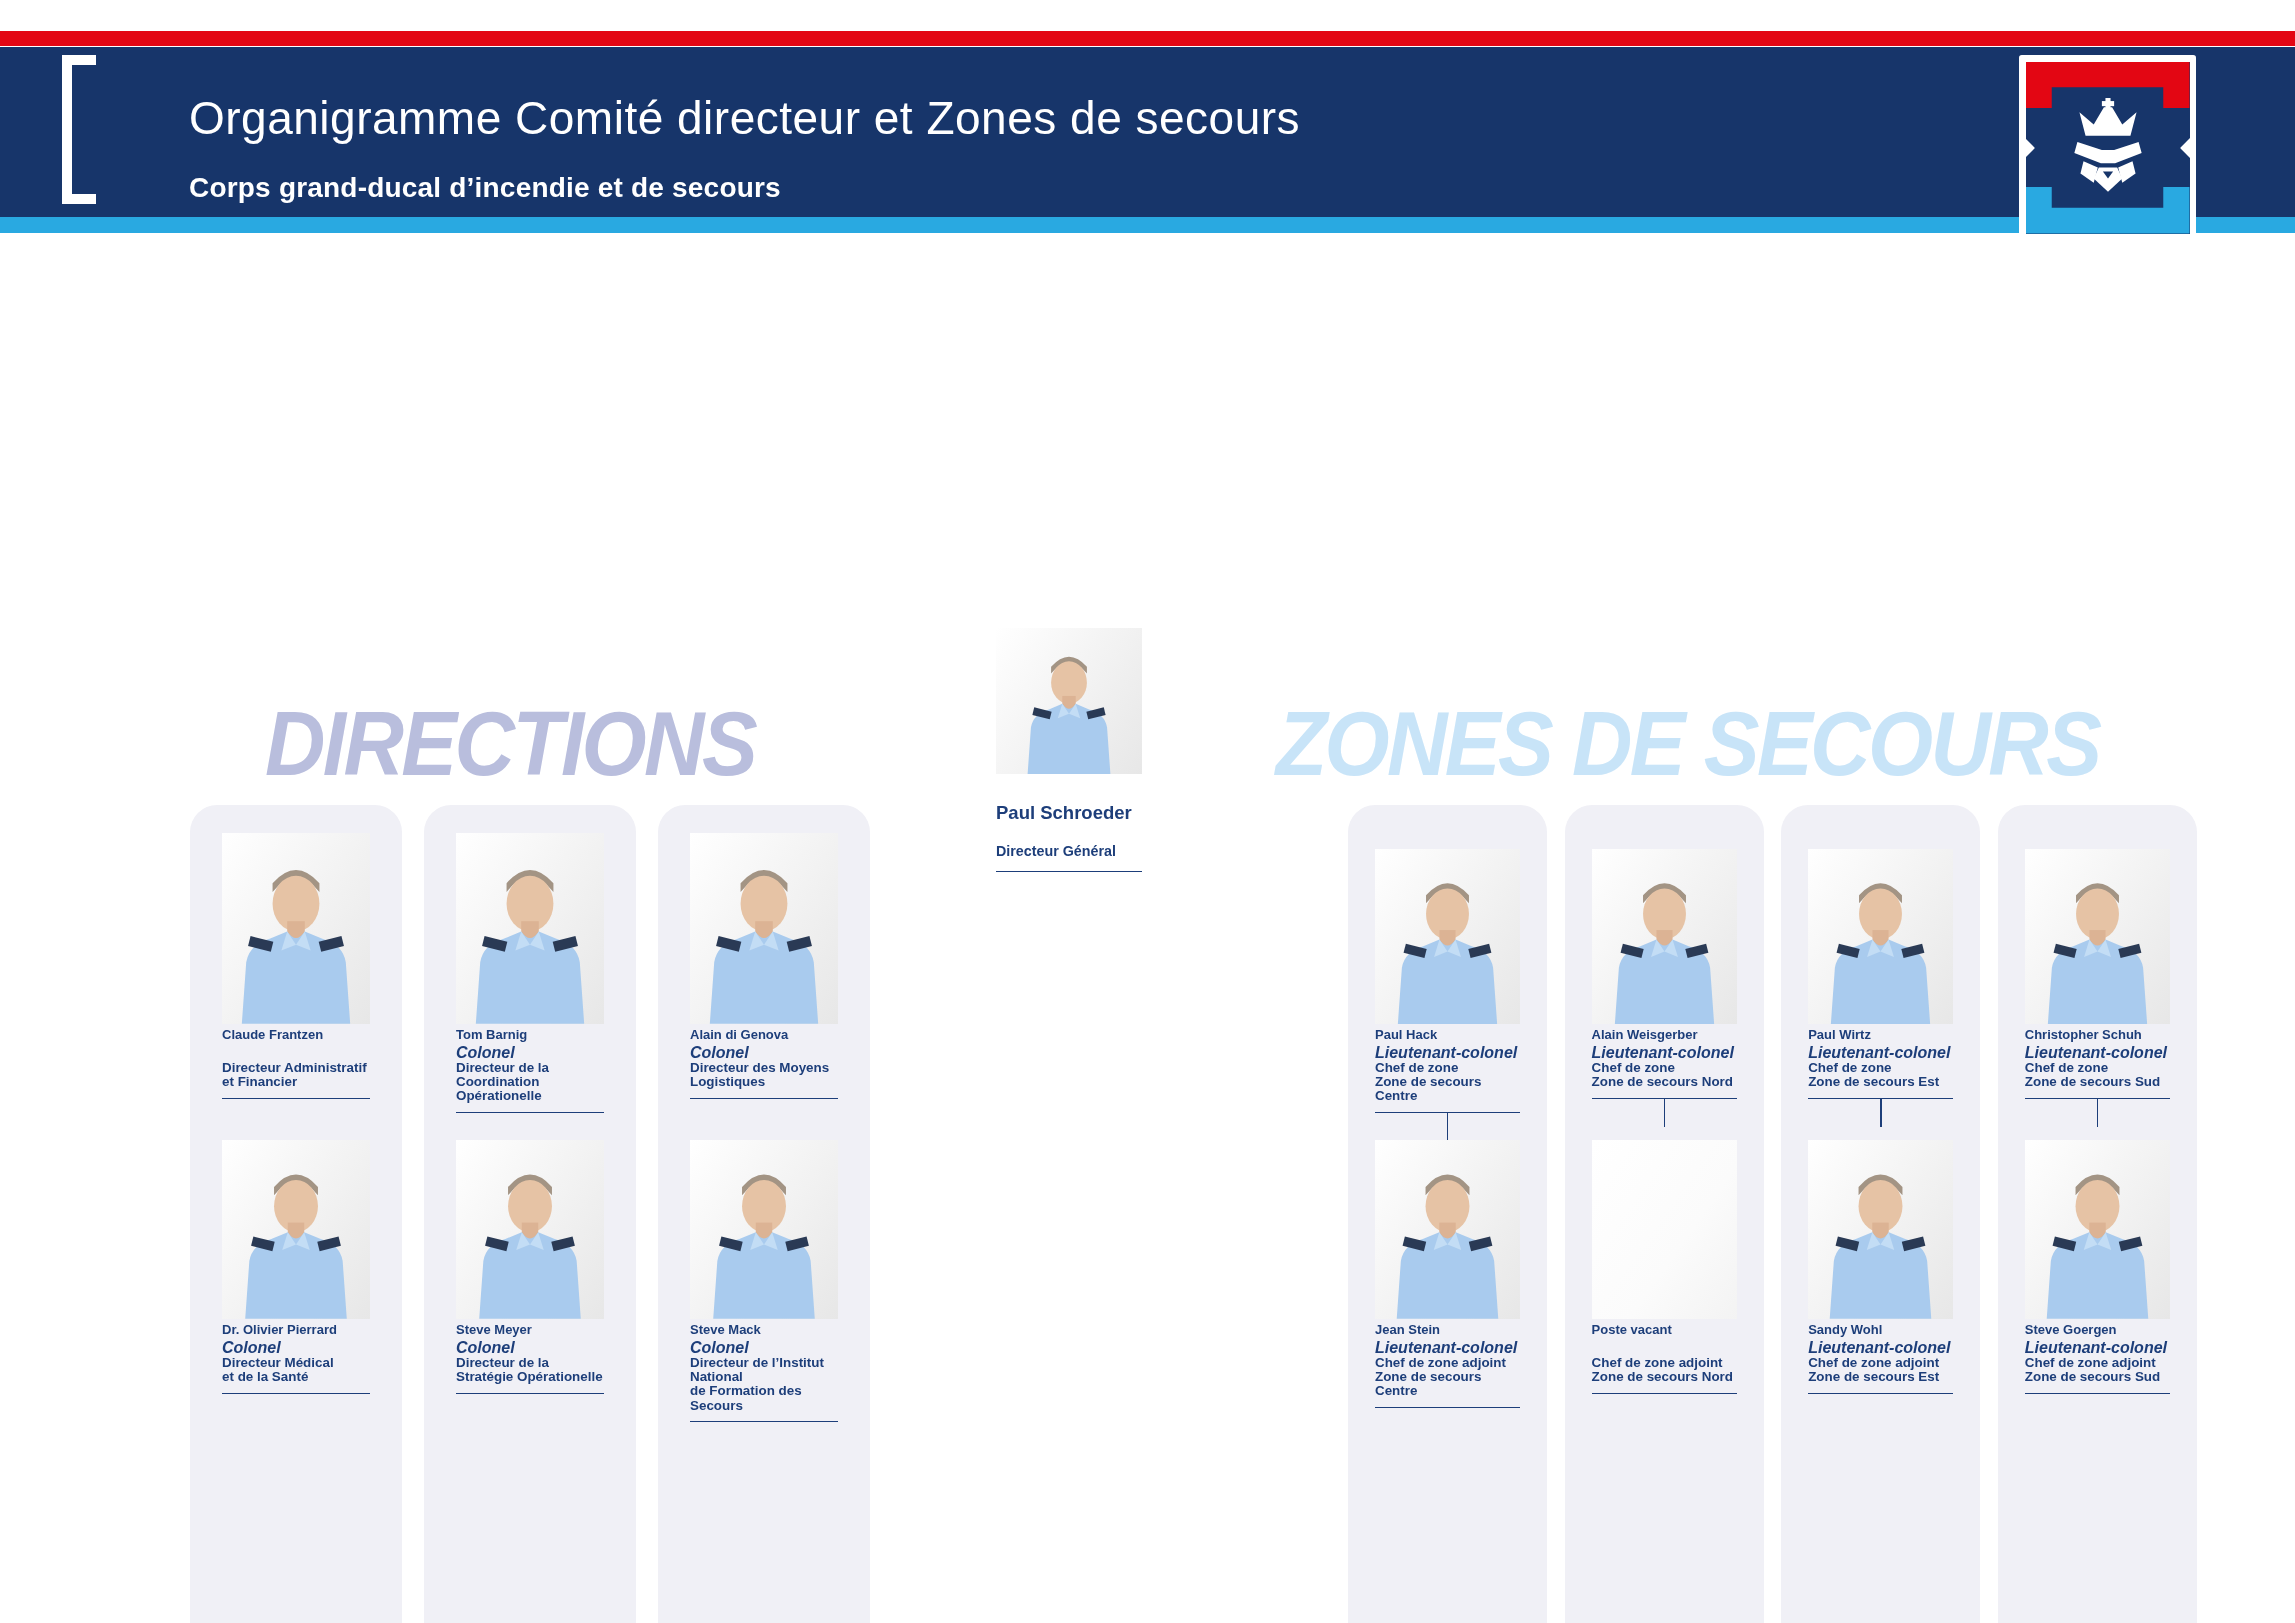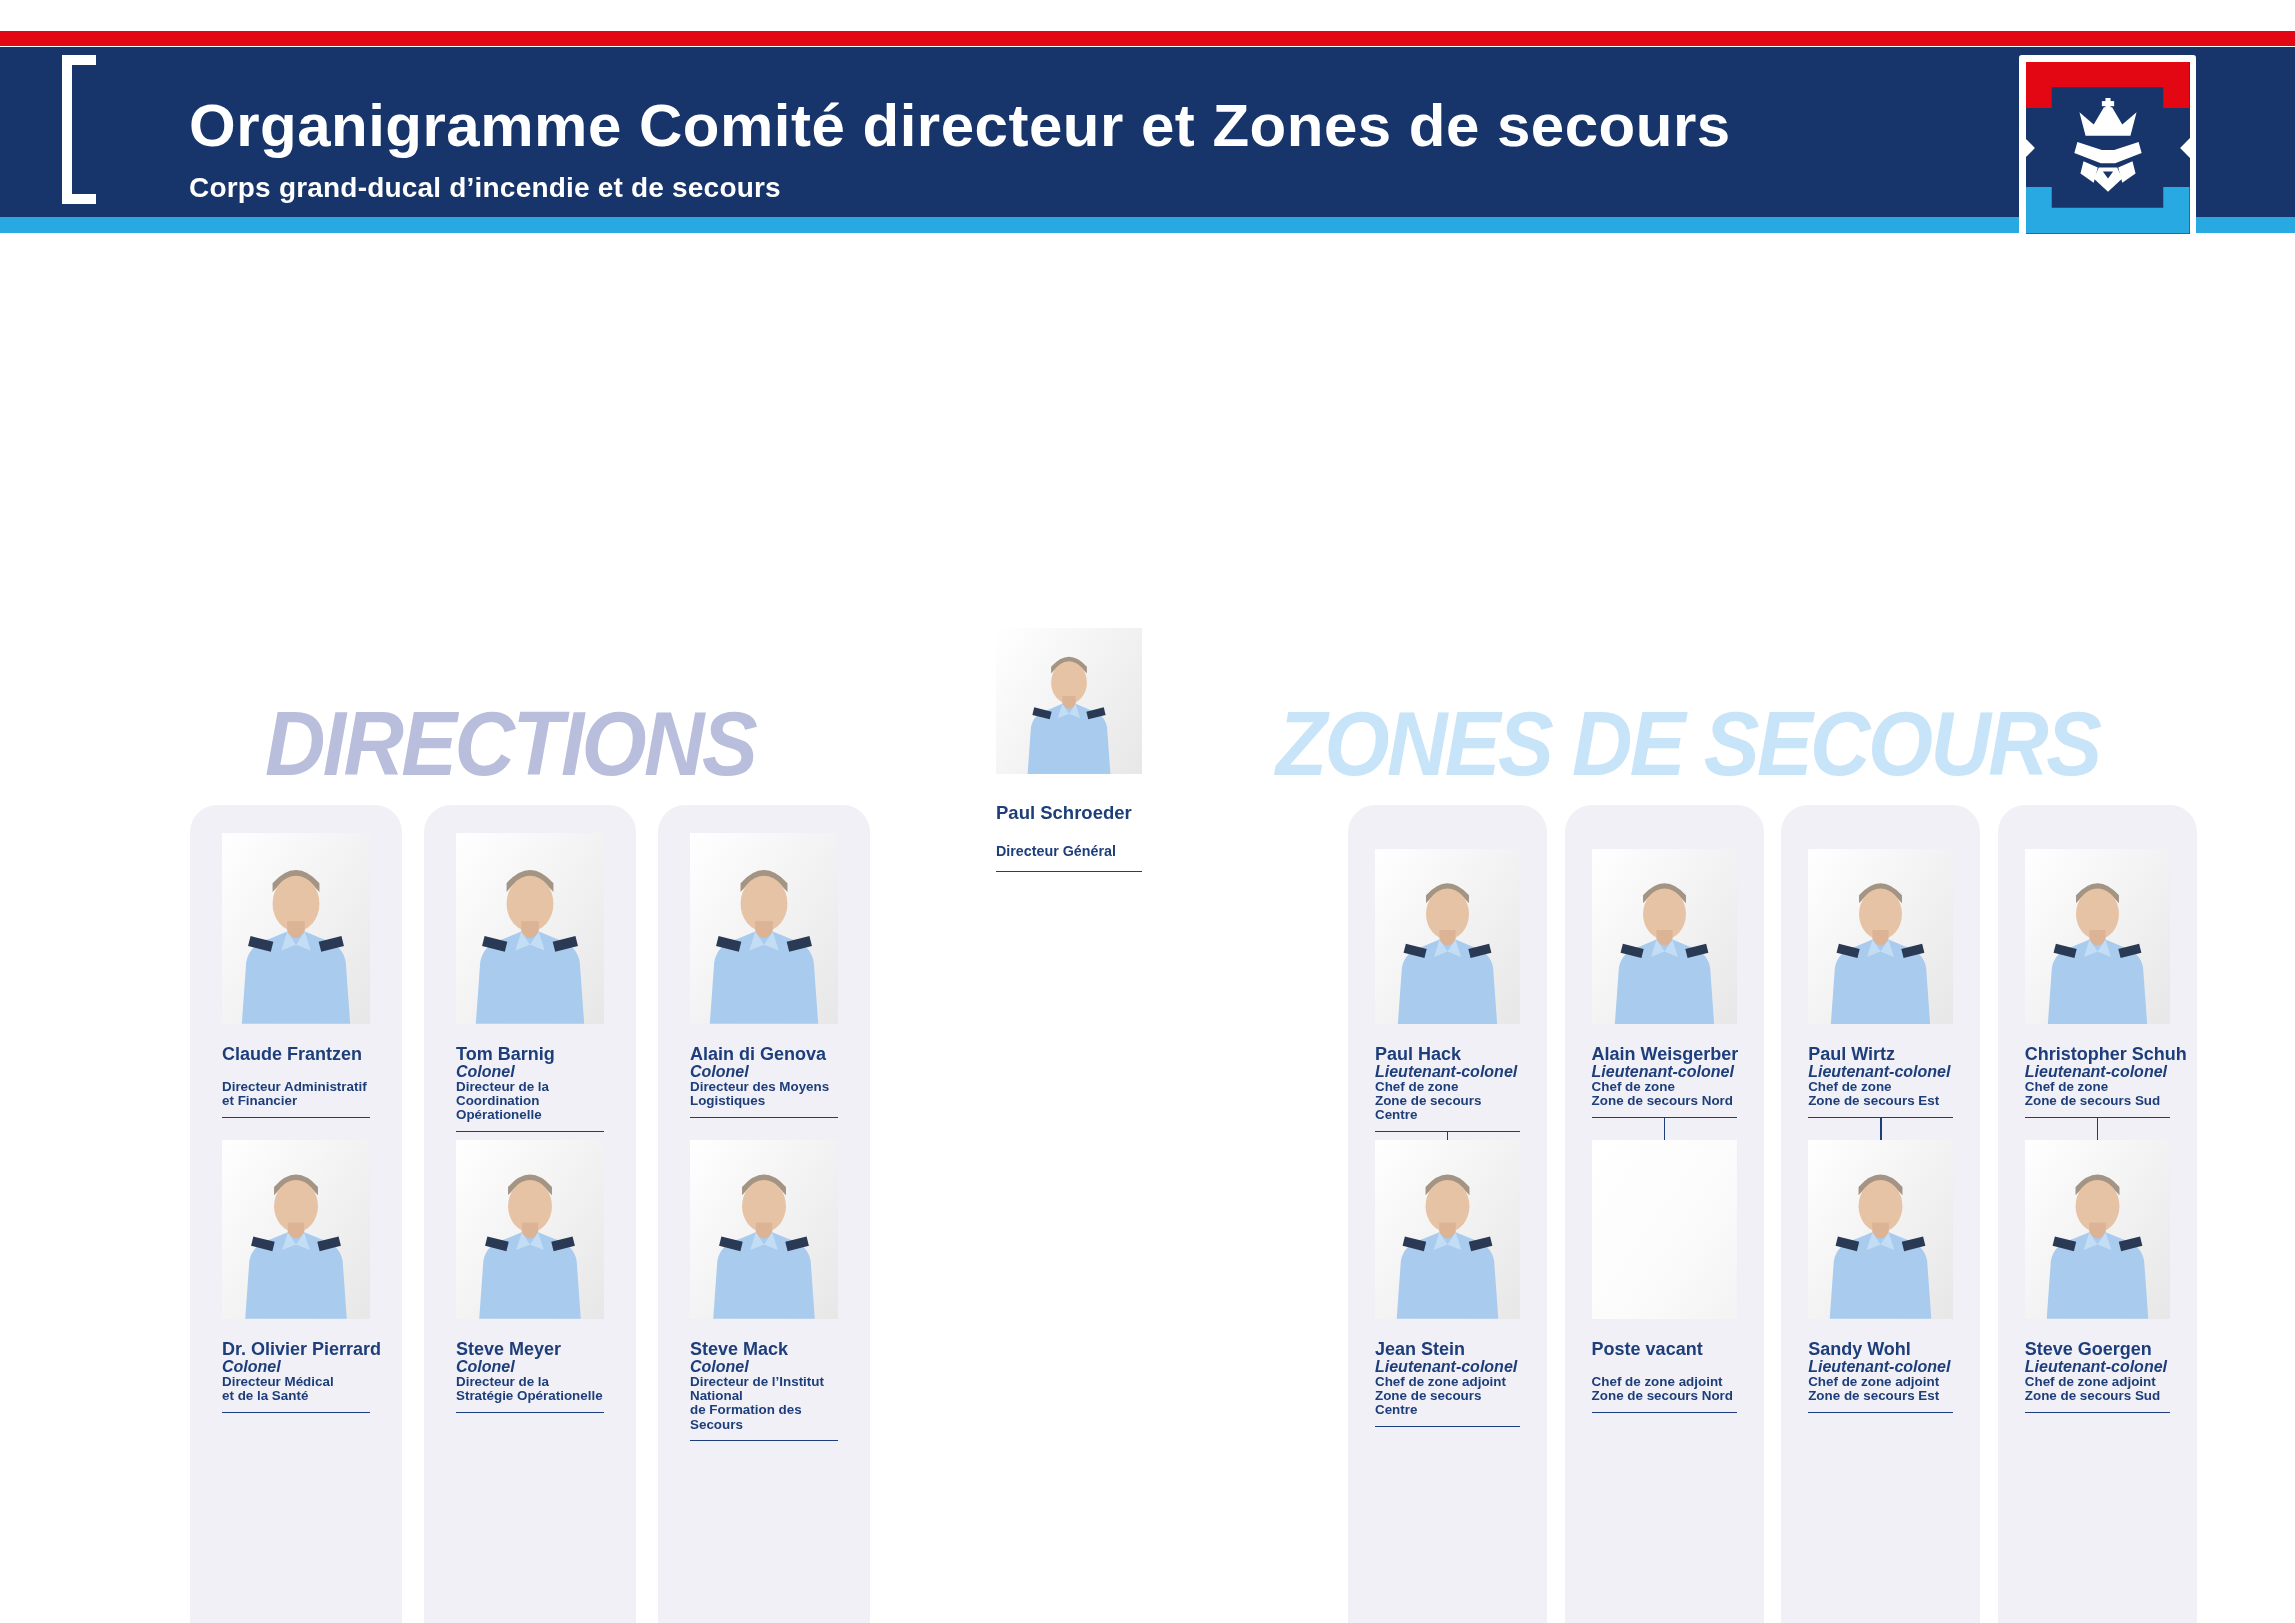--- a/index.html
+++ b/index.html
@@ -13,21 +13,21 @@
   .bar-red{position:absolute;left:0;top:31px;width:100%;height:15.3px;background:var(--red);}
   .bar-navy{position:absolute;left:0;top:47px;width:100%;height:171px;background:var(--navy);}
   .bar-cyan{position:absolute;left:0;top:217px;width:100%;height:15.7px;background:var(--cyan);}
   .bracket{
     position:absolute;left:62px;top:55px;width:34px;height:149px;
     border-left:10.2px solid #fff;border-top:10.2px solid #fff;border-bottom:10.2px solid #fff;
     box-sizing:border-box;
   }
   .hdr-title{
     position:absolute;left:189px;top:91px;
-    color:#fff;font-size:60px;font-weight:bold;letter-spacing:0.5px;white-space:nowrap;
+    color:#fff;font-size:46px;font-weight:normal;letter-spacing:0.5px;white-space:nowrap;
   }
   .hdr-subtitle{
     position:absolute;left:189px;top:172px;
     color:#fff;font-size:28px;font-weight:bold;letter-spacing:0.2px;white-space:nowrap;
   }
   
   .logo{
     position:absolute;left:2019px;top:55px;width:177px;height:185px;
     background:#fff;border-radius:2.8px;
   }
@@ -74,21 +74,21 @@
     border-radius:27px 27px 0 0;
   }
   .cards.directions .card{width:212px;--pad:32px;--ph1:191px;}
   .cards.zones .card{width:199px;--pad:27px;--ph1:175px;}
   .person{position:absolute;left:var(--pad);right:var(--pad);}
   .person.p1{top:28px;}
   .cards.zones .person.p1{top:44px;}
   .person.p2{top:335px;}
   .person .photo{width:100%;height:179px;}
   .person.p1 .photo{height:var(--ph1);}
-  .person .name{margin-top:20px;font-size:18px;line-height:20.4px;font-weight:bold;color:var(--ink);white-space:nowrap;}
+  .person .name{margin-top:1px;font-size:13px;line-height:20.4px;font-weight:bold;color:var(--ink);white-space:nowrap;}
   .person .rank{font-size:16px;line-height:15.3px;font-style:italic;font-weight:bold;color:var(--ink);min-height:15.3px;}
   .person .role{font-size:13.4px;line-height:14.3px;color:var(--ink);font-weight:bold;min-height:14.3px;}
   .person .rule{margin-top:8.3px;border-top:1.4px solid var(--ink);position:relative;}
   .person .stub{display:none;position:absolute;left:50%;top:0;width:1.4px;height:28px;margin-left:-0.5px;background:var(--ink);}
   .person.has-stub .stub{display:block;}
 </style>
 </head>
 <body style="--red: #e30613; --navy: #17356a; --cyan: #29a9e1; --ink: #1d3e7a; --cardbg: #f0f0f6;">
 
 <div class="bar-red"></div>

